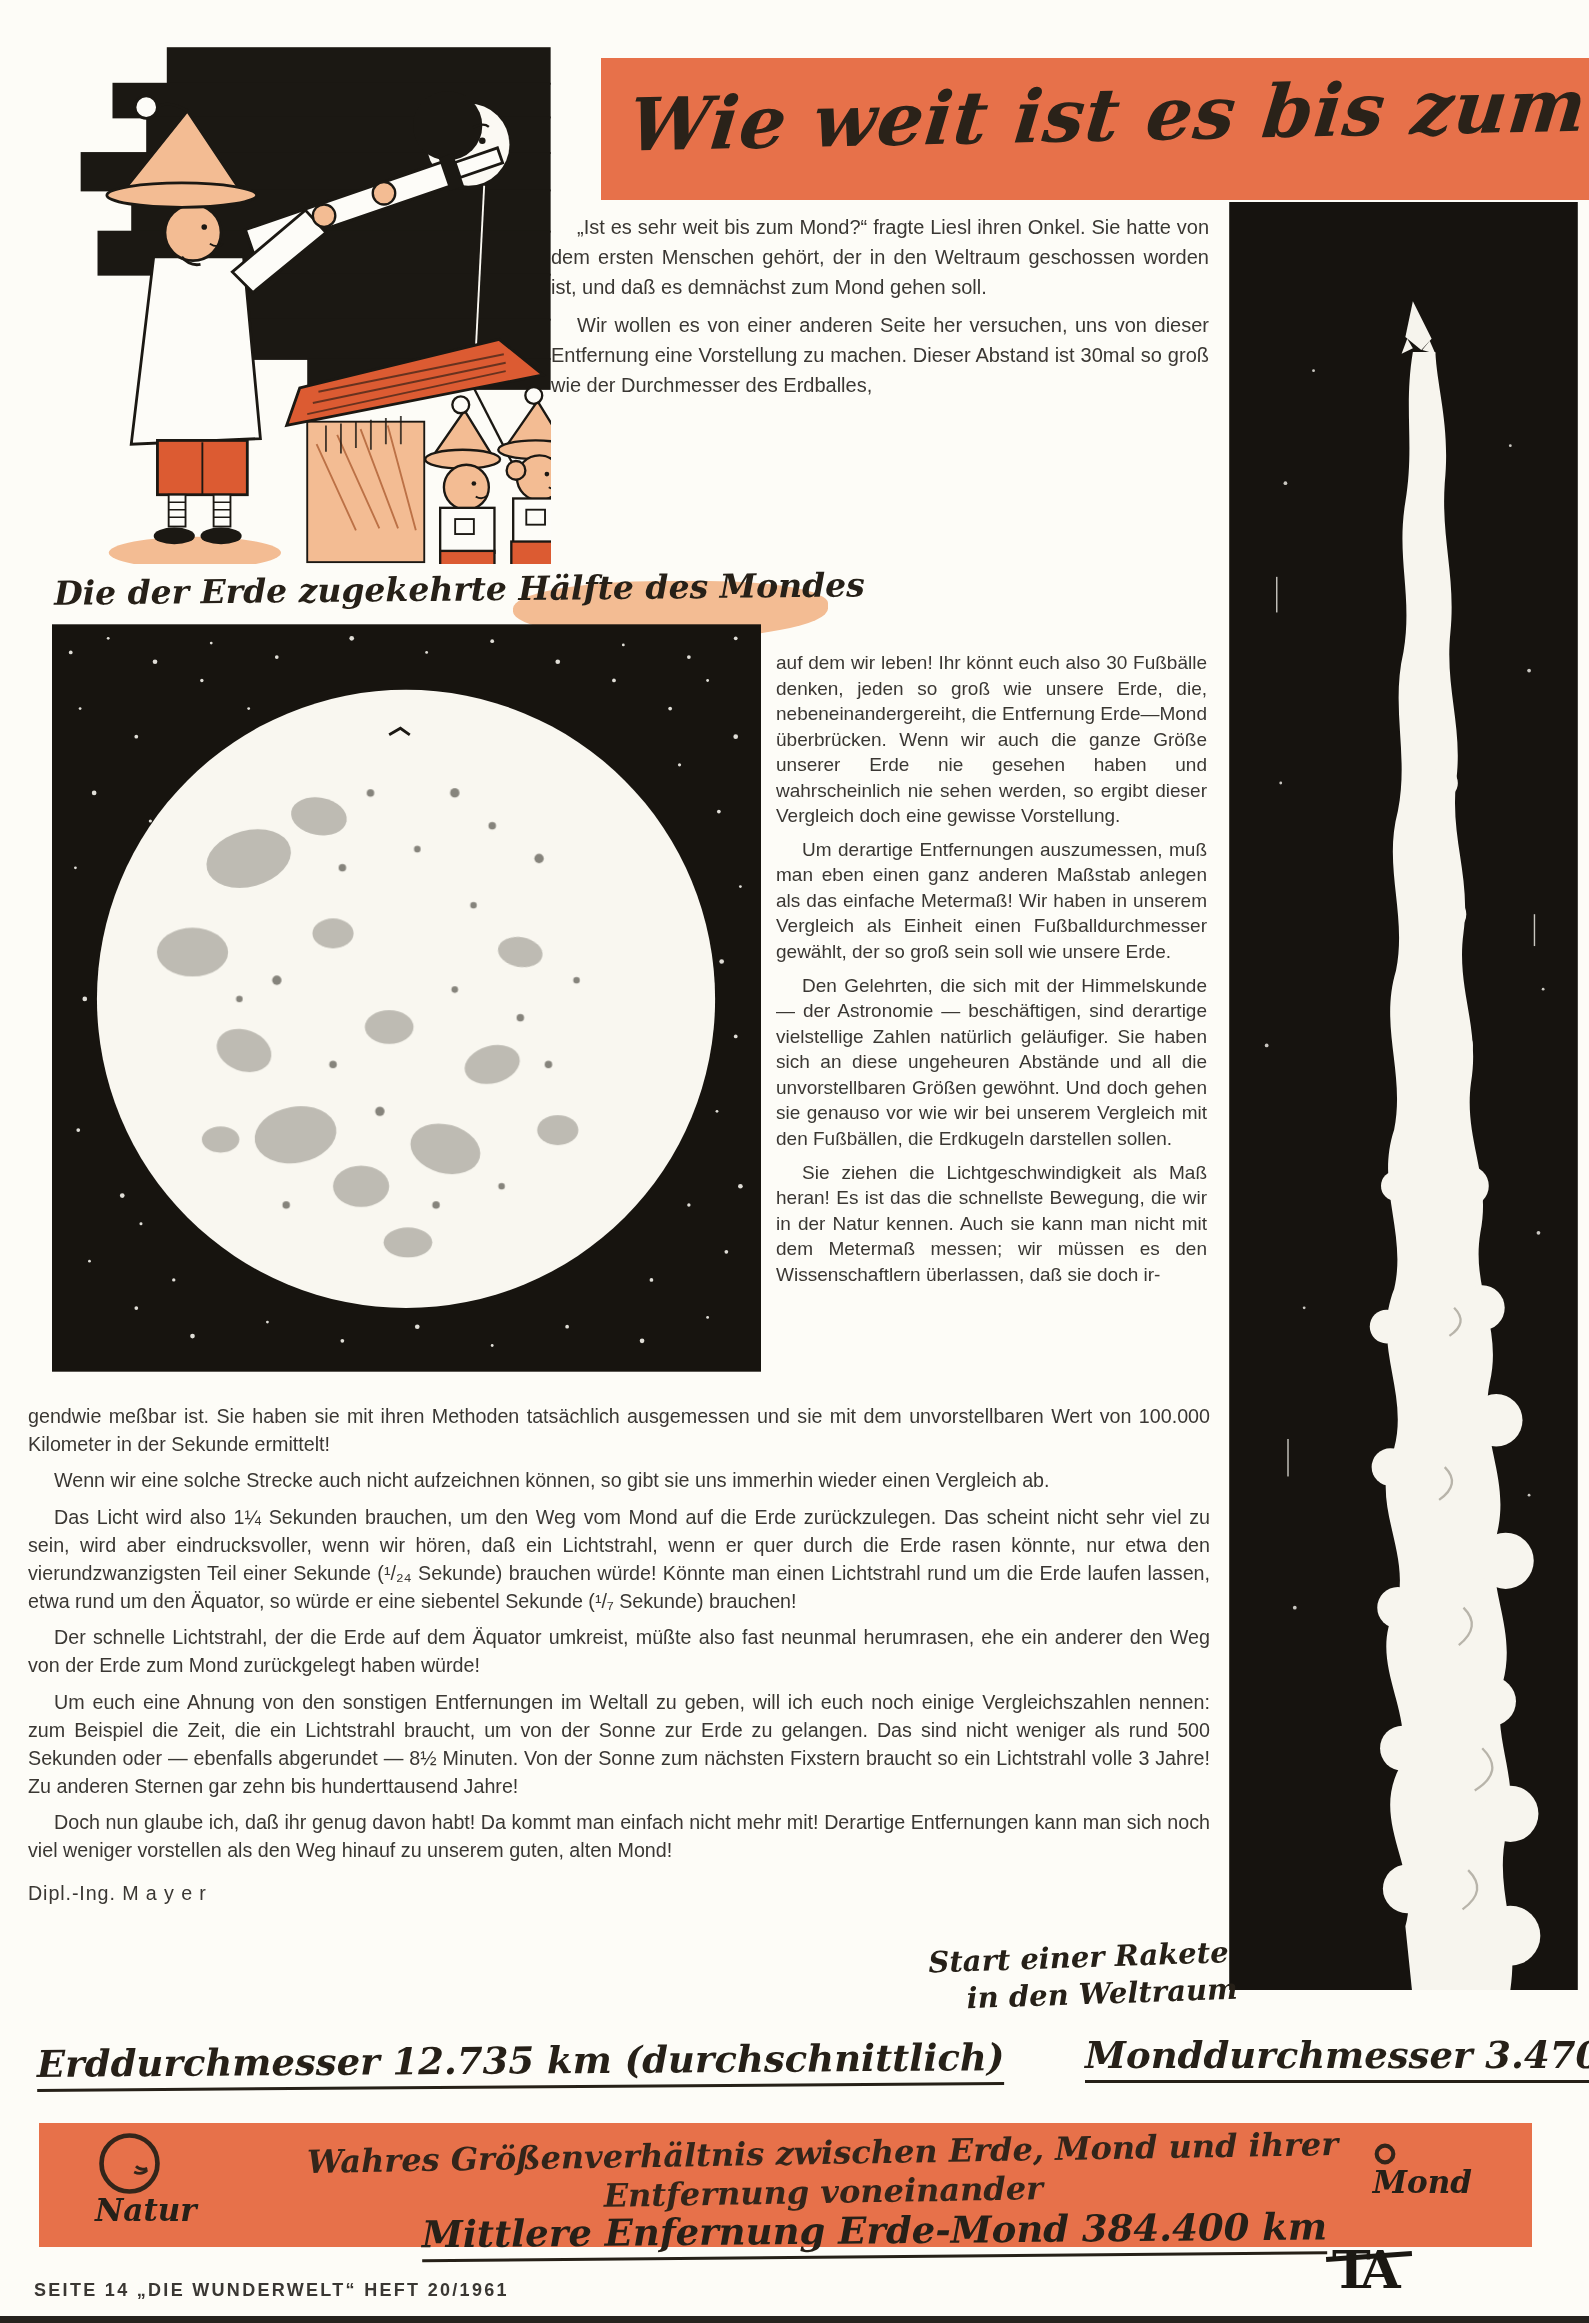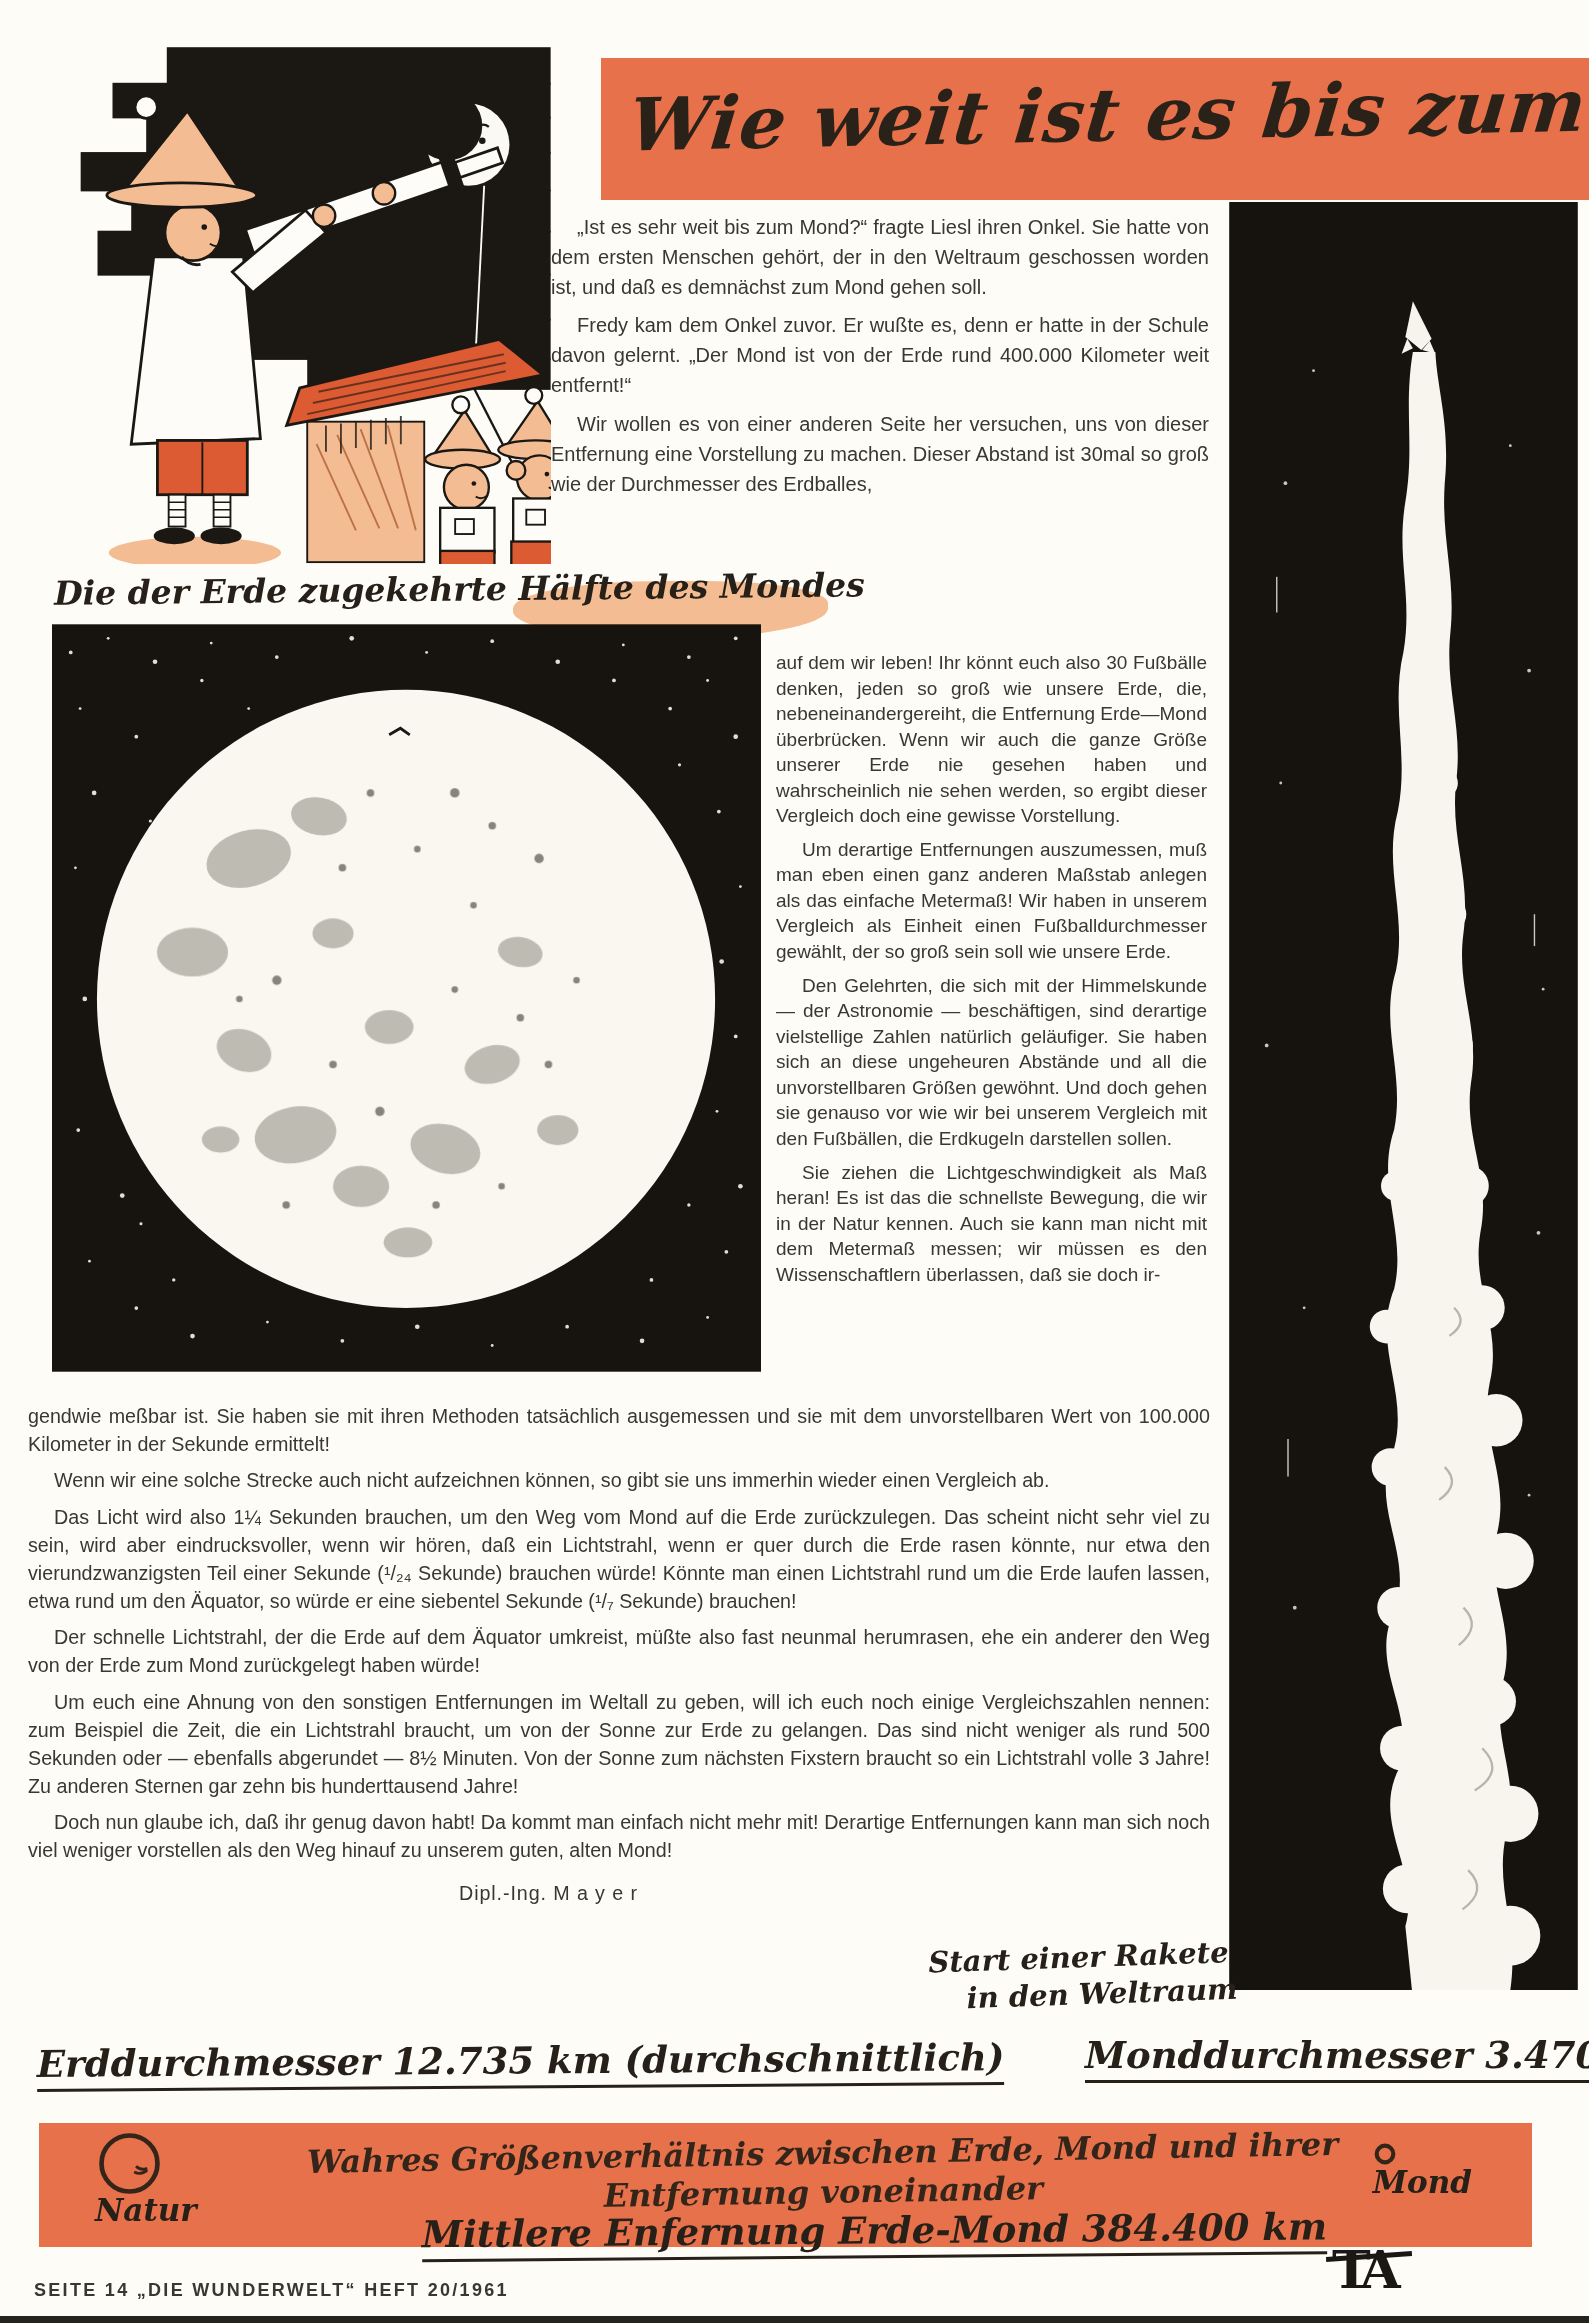--- a/index.html
+++ b/index.html
@@ -20,21 +20,21 @@
     padding:24px 0 0 24px;display:inline-block;letter-spacing:0.9px;
   }
 
   
   .bodytext{text-align:justify;color:#3A3733;}
   .bodytext p{margin:0 0 8.4px 0;text-indent:26px;}
   .bodytext p.cont{text-indent:0;}
   .text-wide-top{left:551px;top:212px;width:658px;font-size:20px;line-height:30px;}
   .text-narrow{left:776px;top:650px;width:431px;font-size:19px;line-height:25.5px;}
   .text-wide-bottom{left:28px;top:1402px;width:1182px;font-size:19.7px;line-height:28px;}
-  .signature{text-align:center;padding-right:141px;margin-top:15px;font-size:19.7px;color:#3A3733;letter-spacing:0.9px;}
+  .signature{text-align:left;padding-right:141px;margin-top:15px;font-size:19.7px;color:#3A3733;letter-spacing:0.9px;}
 
   
   .script{
     font-family:"DejaVu Serif",serif;font-style:italic;font-weight:700;
     color:#262018;white-space:nowrap;
   }
   .underlined{border-bottom:3.7px solid #262018;padding-bottom:2.8px;display:inline-block;}
 
   .moon-caption{left:54px;top:570px;width:731px;font-size:33px;transform:rotate(-.6deg);}
   .ground-blob{left:513px;top:581px;width:315px;height:58px;background:#F3BC93;border-radius:50% 40% 55% 50%;}
@@ -169,21 +169,20 @@
     </g>
   </svg>
 </div>
 
 <div class="abs title-banner">
   <span class="title-script">Wie weit ist es bis zum Mond?</span>
 </div>
 
 <div class="abs bodytext text-wide-top">
   <p>„Ist es sehr weit bis zum Mond?“ fragte Liesl ihren Onkel. Sie hatte von dem ersten Menschen gehört, der in den Weltraum geschossen worden ist, und daß es demnächst zum Mond gehen soll.</p>
-  <p>Fredy kam dem Onkel zuvor. Er wußte es, denn er hatte in der Schule davon gelernt. „Der Mond ist von der Erde rund 400.000 Kilometer weit entfernt!“</p>
   <p>Wir wollen es von einer anderen Seite her versuchen, uns von dieser Entfernung eine Vorstellung zu machen. Dieser Abstand ist 30mal so groß  wie der Durchmesser des Erdballes,</p>
 </div>
 
 <div class="abs ground-blob"></div>
 <div class="abs script moon-caption">Die der Erde zugekehrte Hälfte des Mondes</div>
 
 <div class="abs moon-figure">
   <svg width="709" height="748" viewBox="0 0 757 798">
     <rect x="0" y="0" width="757" height="798" fill="#17140F"></rect>
     <g fill="#F6F4ED" opacity=".9">

